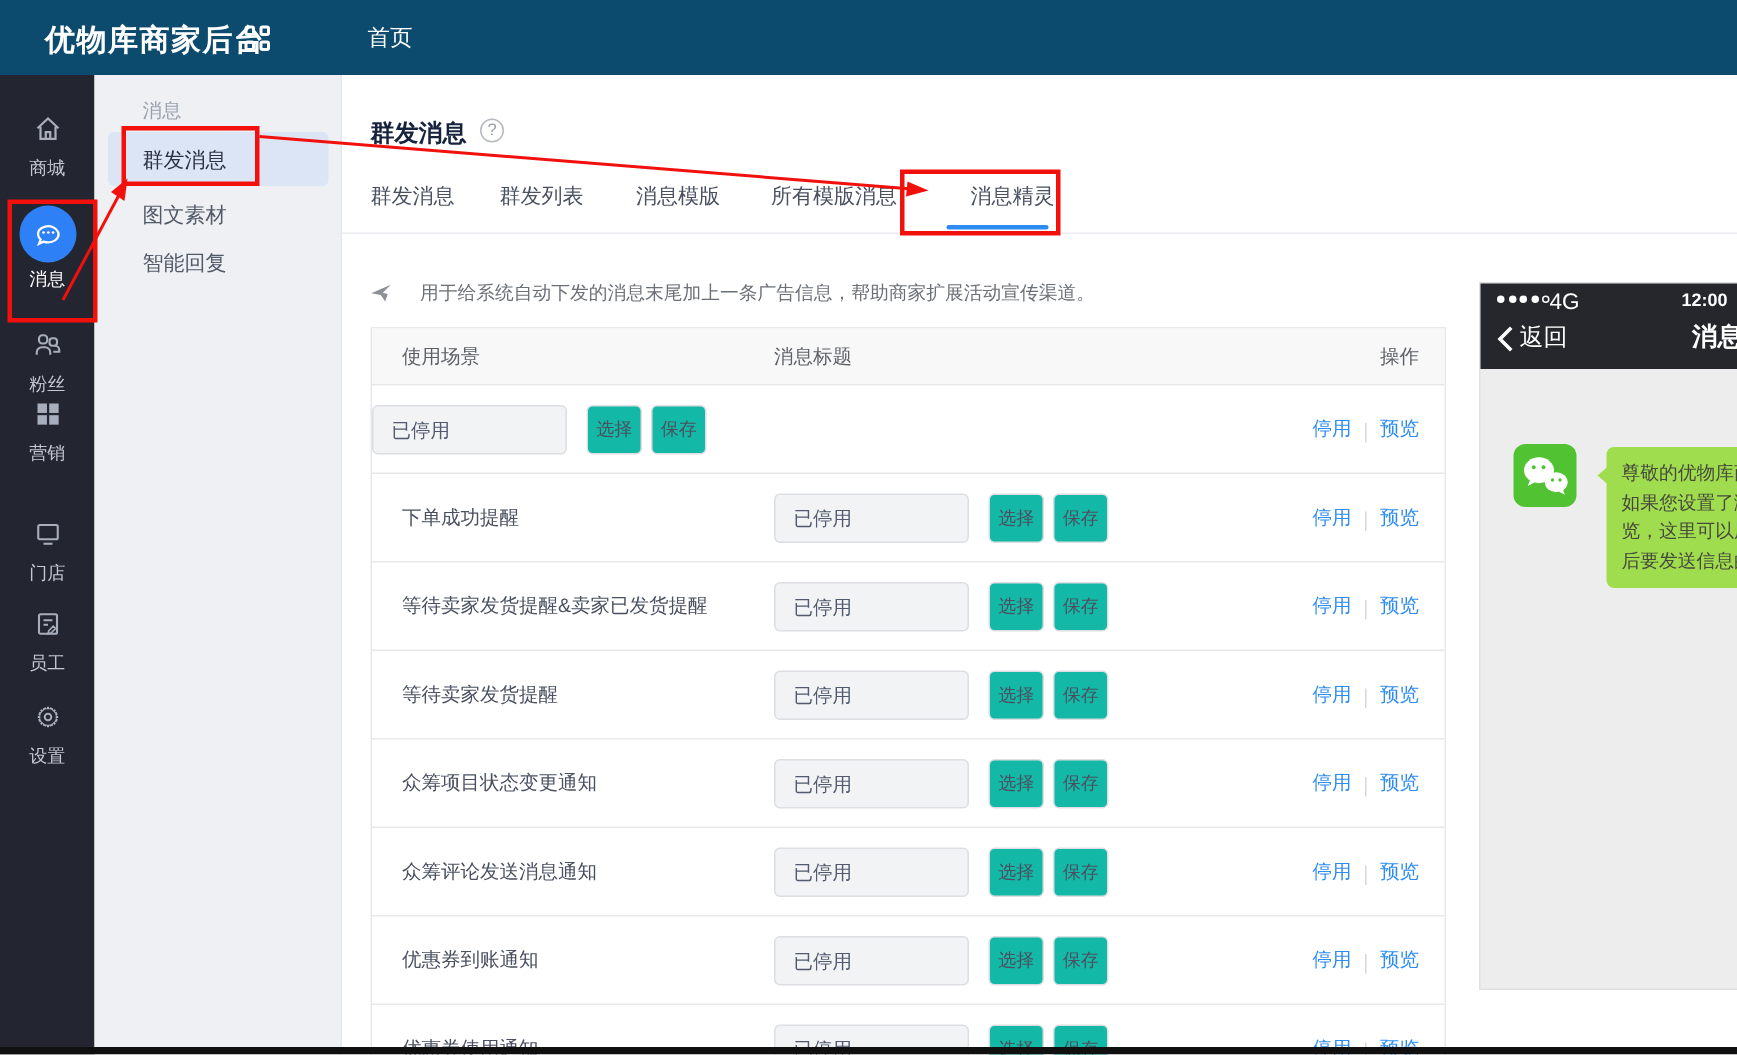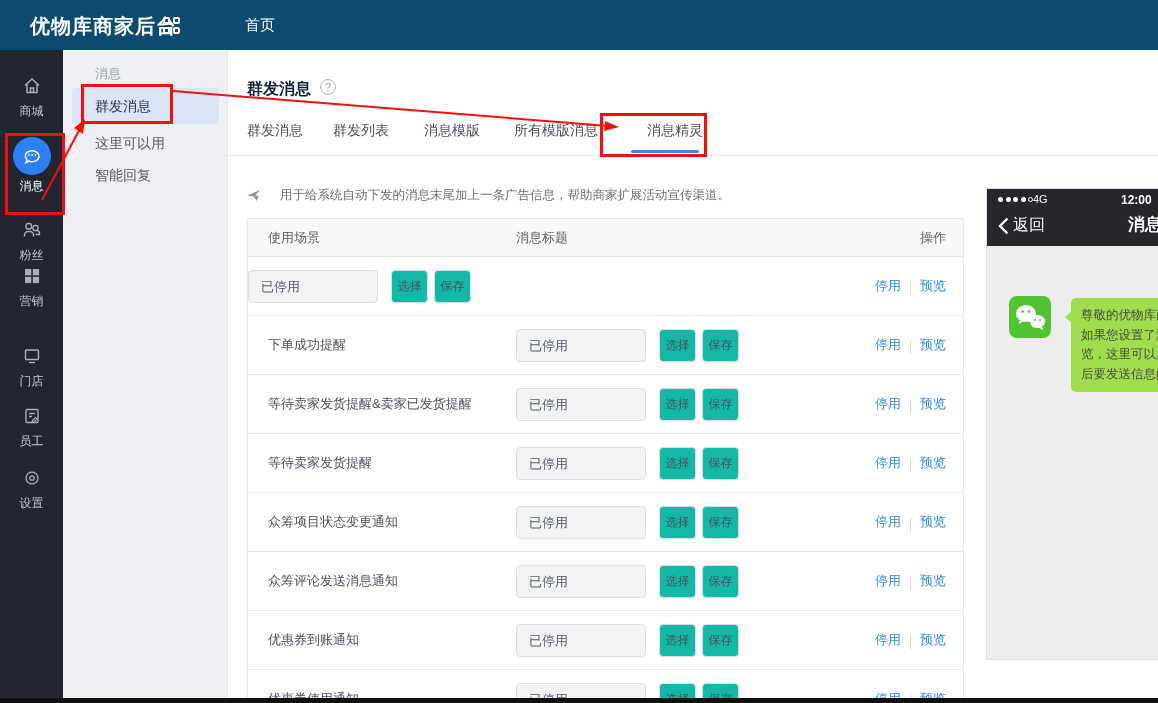--- a/index.html
+++ b/index.html
@@ -57,21 +57,21 @@
   .c3 { margin-left:auto; padding-right:17px; display:flex; align-items:flex-end; font-size:13px; }
   .lnk { color:#2d8cf0; cursor:pointer; text-decoration:none; }
   .sep { width:1px; height:13px; background:#d4d7dc; margin:0 9px; }
   
   .phone { position:absolute; left:986px; top:188px; width:210px; height:472px; background:#ededed;
     border:1px solid #e0e0e0; }
   .ph-header { position:absolute; left:0; top:0; width:100%; height:57px; background:#25272d; }
   .ph-dots { position:absolute; left:11px; top:8px; display:flex; align-items:center; gap:2.5px; }
   .ph-dots i { width:5px; height:5px; border-radius:50%; background:#fff; }
   .ph-dots i.hollow { background:transparent; border:1px solid #fff; }
-  .ph-sig { position:absolute; left:46px; top:4px; font-size:11px; color:#fff; }
+  .ph-sig { position:absolute; left:46px; top:4px; font-size:15px; color:#fff; }
   .ph-time { position:absolute; left:134px; top:4px; font-size:12px; font-weight:600; color:#fff; }
   .ph-back { position:absolute; left:11px; top:26px; display:flex; align-items:center; gap:4px;
     color:#fff; font-size:16px; cursor:pointer; }
   .ph-title { position:absolute; left:141px; top:24px; font-size:17px; font-weight:bold; color:#fff; white-space:nowrap; }
   .ph-avatar { position:absolute; left:22px; top:107px; width:42px; height:42px; border-radius:8px; background:#51c332; }
   .ph-bubble { position:absolute; left:84px; top:109px; width:130px; background:#a0dd4e; border-radius:5px;
     padding:8px 10px; font-size:12.5px; line-height:19.5px; color:#464a3c; white-space:nowrap; }
   .ph-bubble:before { content:""; position:absolute; left:-6px; top:13px; border-top:6px solid transparent;
     border-bottom:6px solid transparent; border-right:7px solid #a0dd4e; }
   
@@ -167,21 +167,21 @@
           </g>
         </svg>
     </span>
     <span class="lb">设置</span>
   </div>
 </div>
 
 <div class="submenu">
   <div class="sm-header">消息</div>
   <div class="sm-pill">群发消息</div>
-  <div class="sm-item" style="top:85px">这里可以用</div>
+  <div class="sm-item" style="top:85px">图文素材</div>
   <div class="sm-item" style="top:117px">智能回复</div>
 </div>
 
 <div class="main">
   <div class="page-title">群发消息</div>
   <div class="help-icon">?</div>
 
   <span class="tab" style="left:19px">群发消息</span>
   <span class="tab" style="left:105px">群发列表</span>
   <span class="tab" style="left:196px">消息模版</span>

